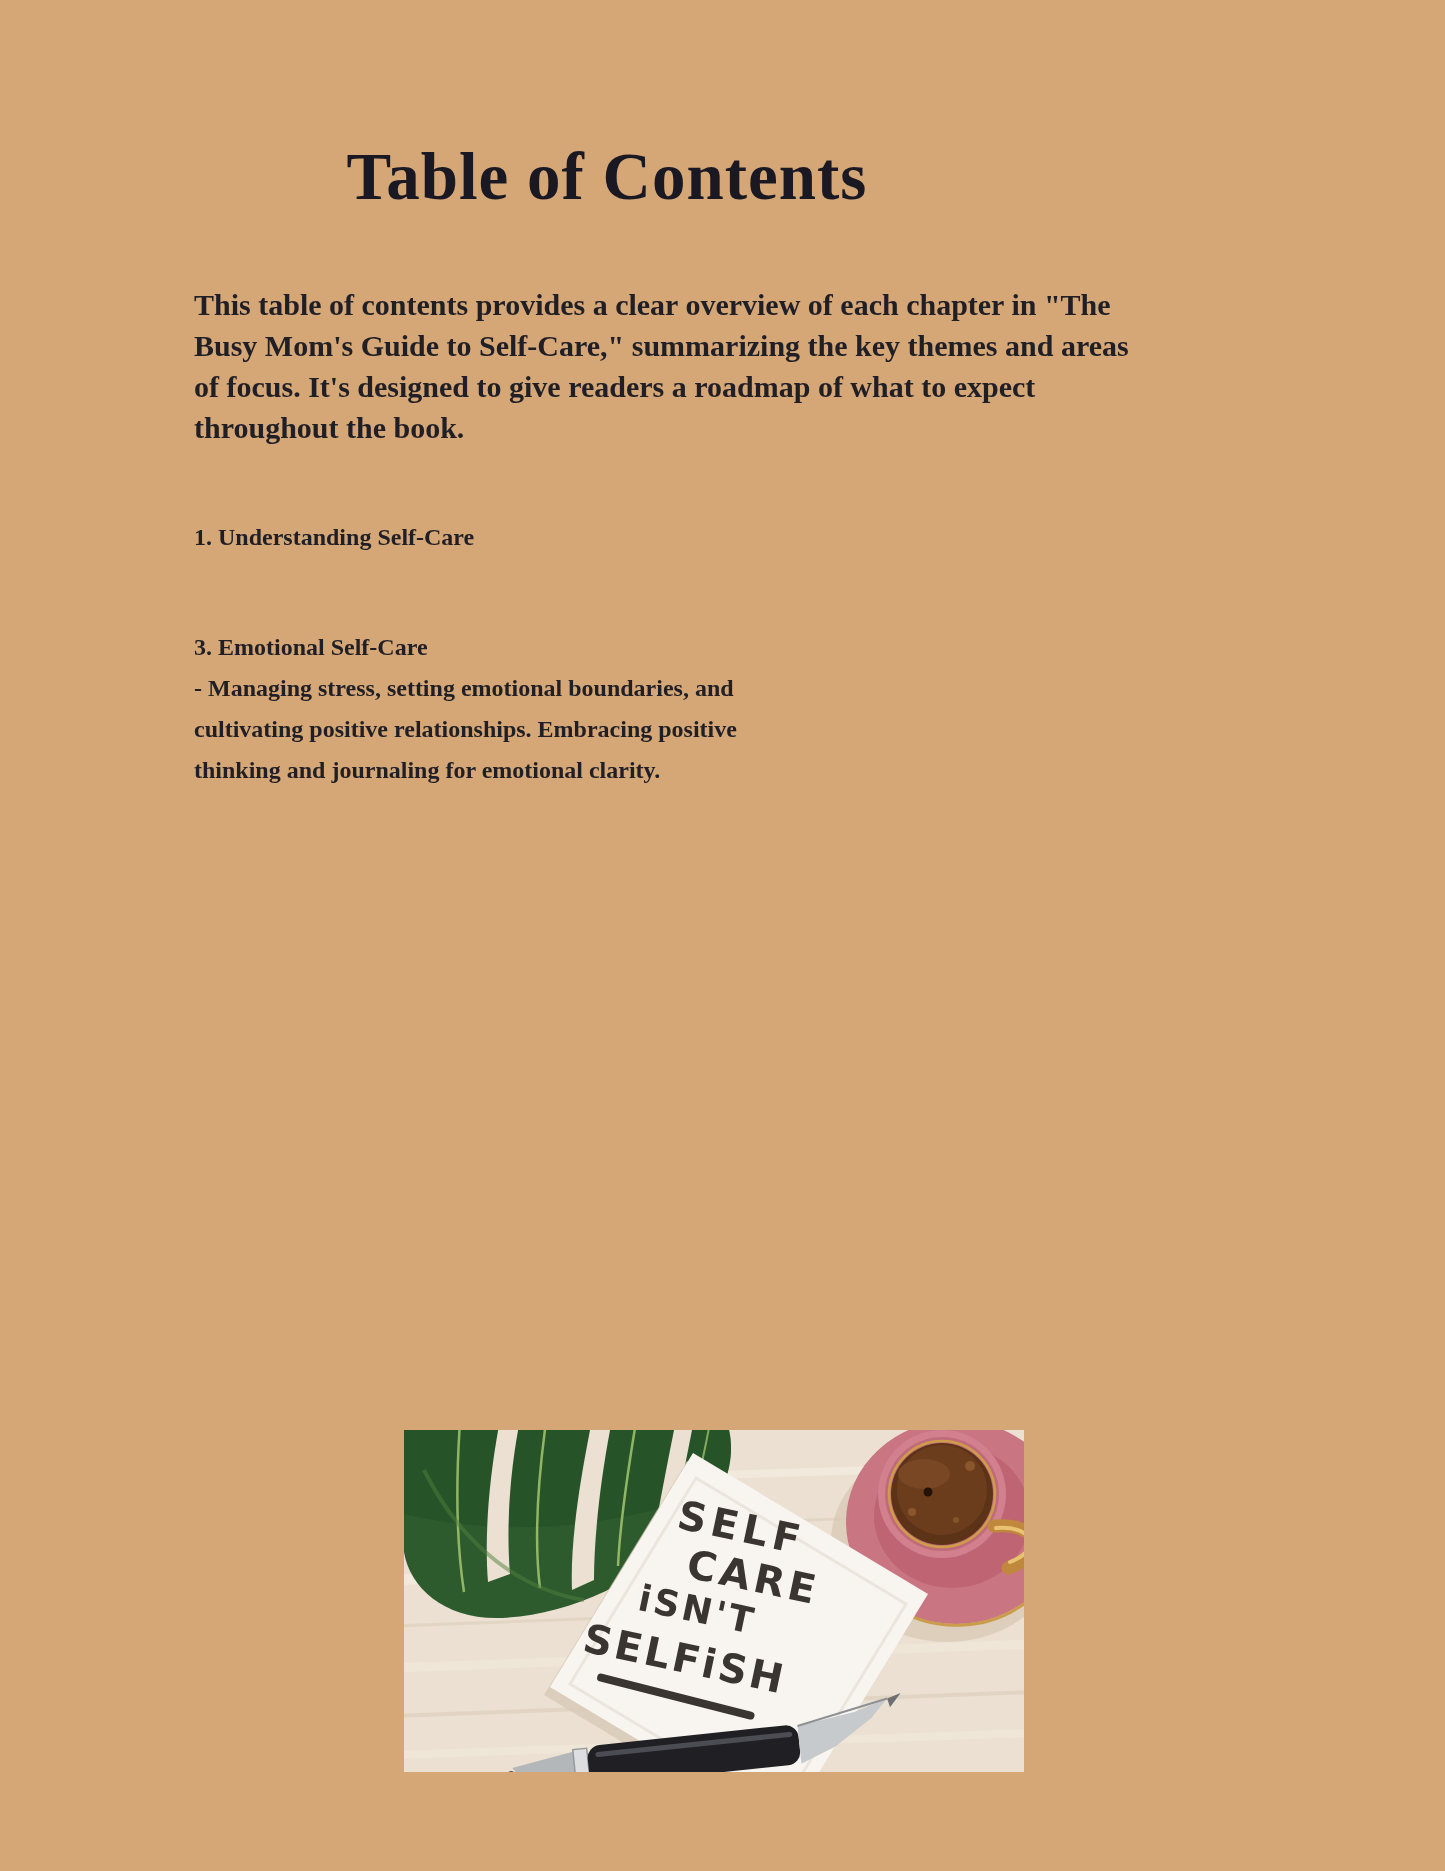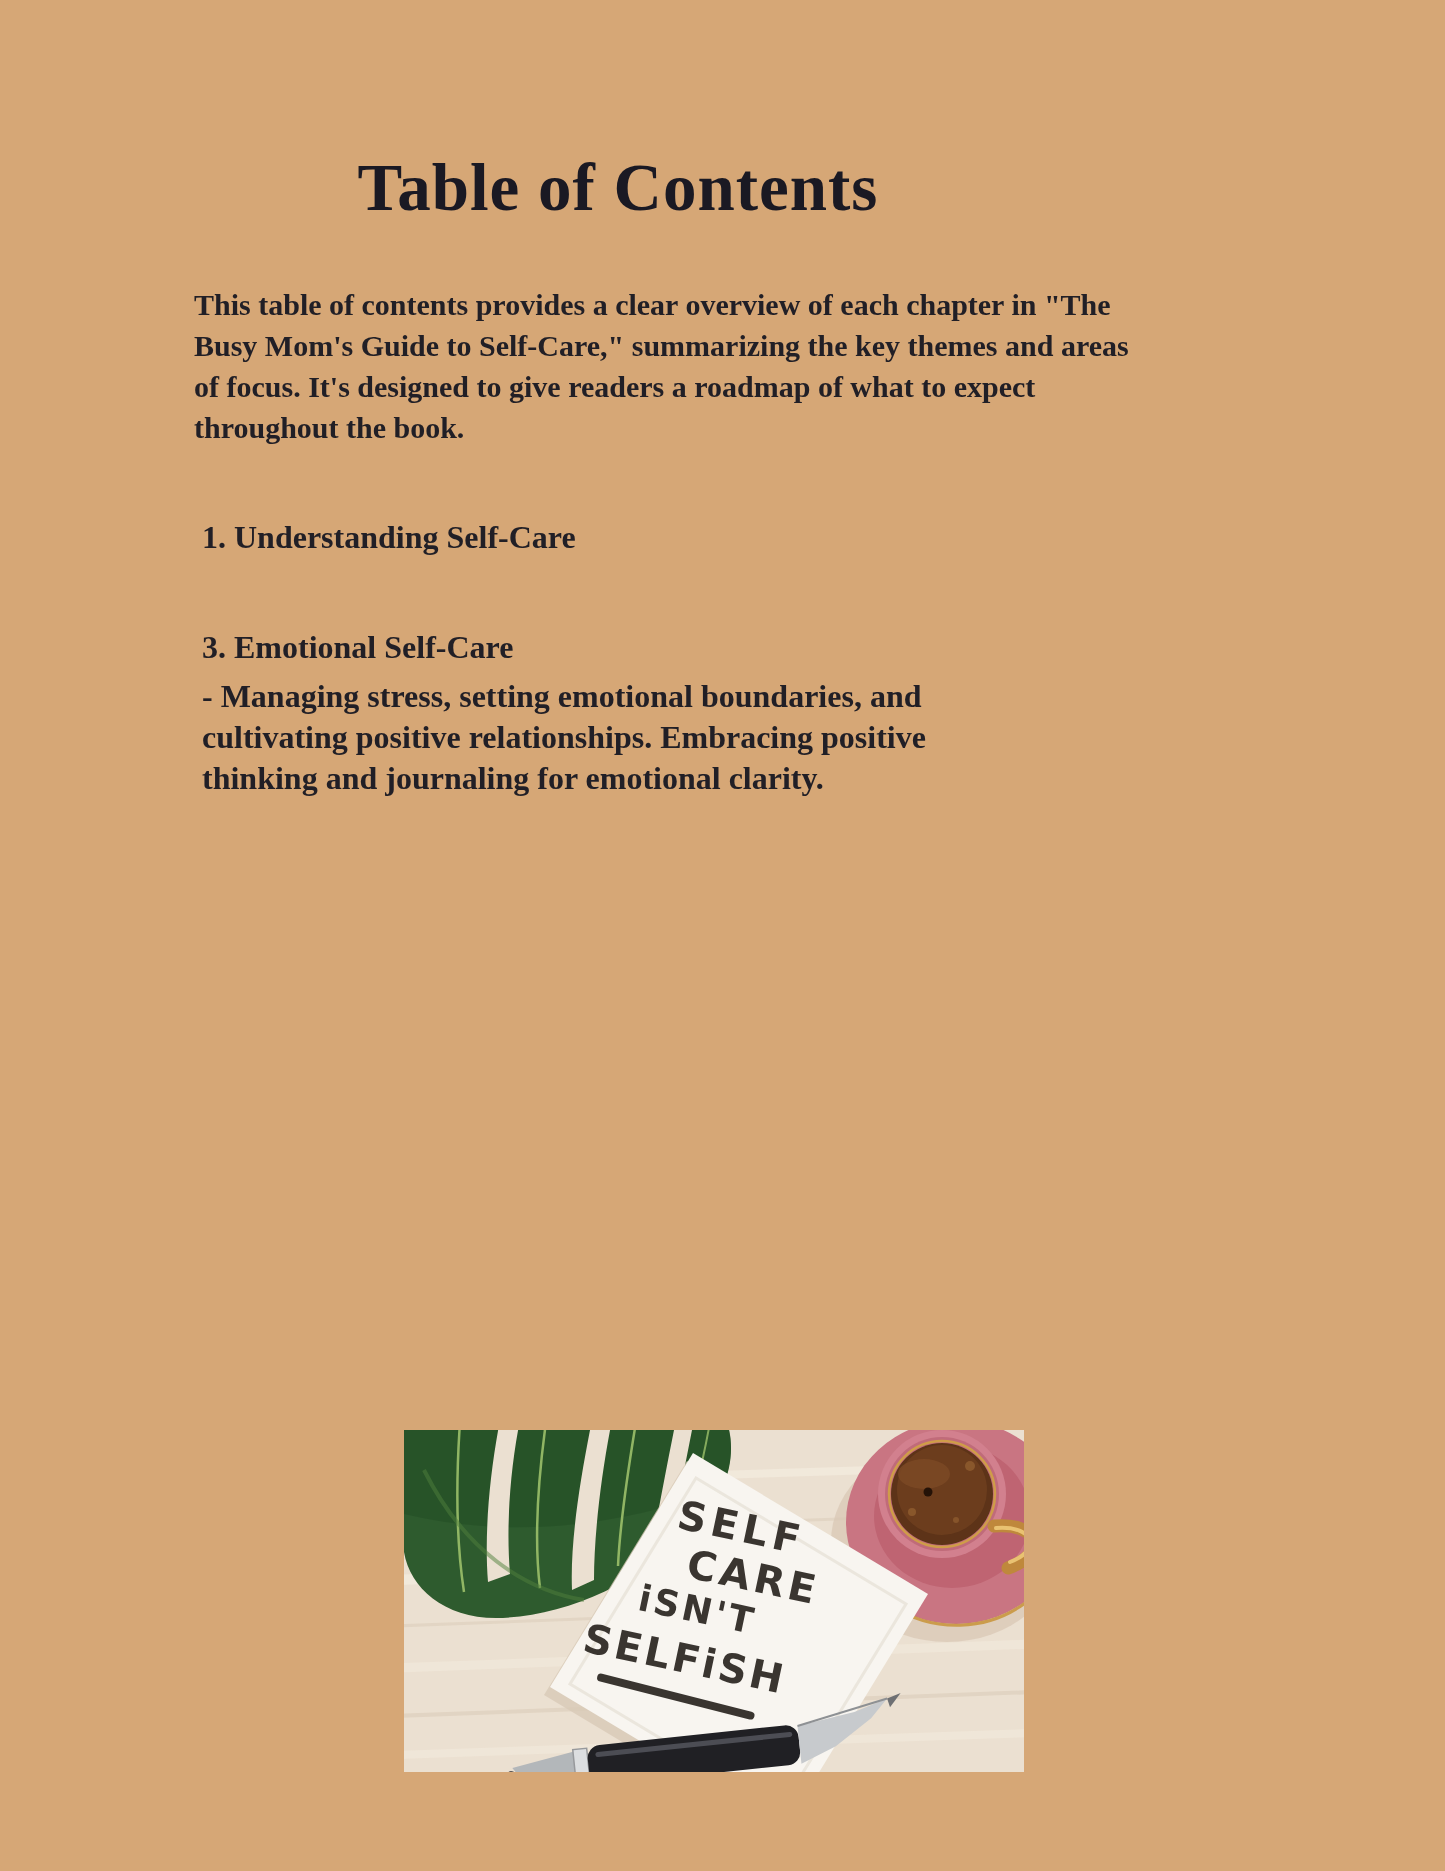--- a/index.html
+++ b/index.html
@@ -7,30 +7,30 @@
   .page{
     position:relative;width:1445px;height:1871px;
     background:#d6a776;
     font-family:"Liberation Serif","DejaVu Serif",serif;
     color:#211f26;
   }
   .title{
     position:absolute;left:197px;top:140px;width:820px;
     text-align:center;
     font-size:67px;font-weight:900;letter-spacing:1px;
-    color:#1a1923;line-height:1.1;margin:11px;
+    color:#1a1923;line-height:1.1;margin:0;
   }
   .content{
     position:absolute;left:194px;top:284px;width:940px;
     font-size:30px;font-weight:700;line-height:41px;
   }
   .block{margin:0 0 69px 0;}
   .block p,.block h2{
-    margin:8px;padding:0;
-    font-size:32px;font-weight:700;line-height:41px;
+    margin:0;padding:0;
+    font-size:24px;font-weight:700;line-height:41px;
     white-space:pre-line;
   }
   .photo{
     position:absolute;left:404px;top:1430px;width:620px;height:342px;
     overflow:hidden;
   }
   .photo svg{display:block;}
   .napkin-text{
     font-family:"DejaVu Sans",sans-serif;
     font-weight:700;fill:#3a3530;

